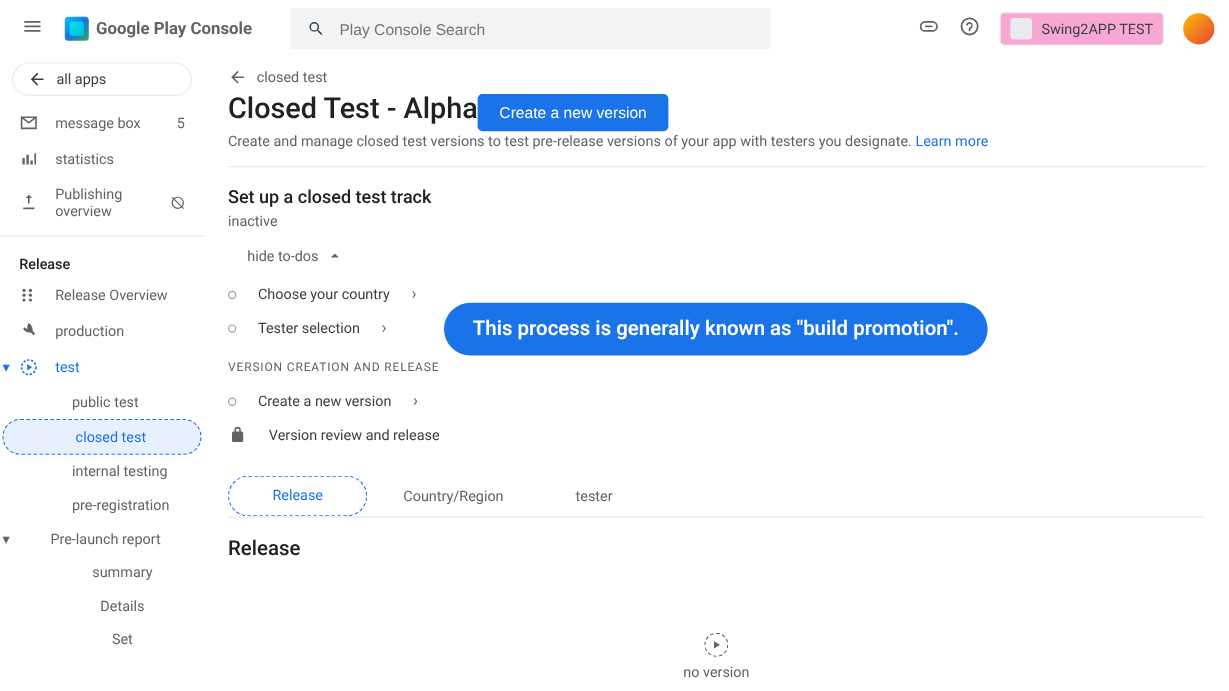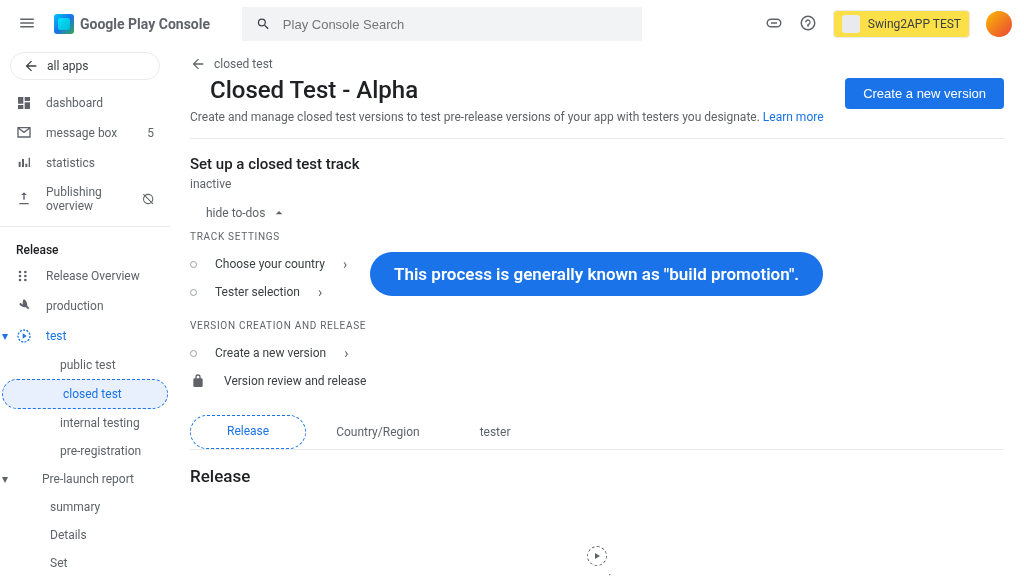--- a/index.html
+++ b/index.html
@@ -58,21 +58,21 @@
       margin-left: auto;
       display: flex;
       align-items: center;
       gap: 16px;
     }
     .header-icon { color: #5f6368; cursor: pointer; }
     .account {
       display: flex;
       align-items: center;
       gap: 8px;
-      background: #fde047;
+      background: #f9a8d4;
       border: 1px solid #e8eaed;
       border-radius: 4px;
       padding: 4px 8px;
       font-size: 12px;
     }
     .avatar-small {
       width: 18px; height: 18px;
       background: #e8eaed;
       border-radius: 3px;
     }
@@ -105,21 +105,21 @@
       display: flex;
       align-items: center;
       padding: 7px 16px;
       font-size: 12px;
       color: #5f6368;
       gap: 14px;
       cursor: pointer;
       position: relative;
     }
     .nav-item.sub { padding-left: 60px; }
-    .nav-item.sub2 { padding-left: 50px; }
+    .nav-item.sub2 { padding-left: 50px; justify-content: center; }
     .nav-item .badge { margin-left: auto; color: #5f6368; }
     .nav-item.active { color: #1a73e8; }
     .nav-item.highlighted {
       background: #e8f0fe;
       border: 1.5px dashed #1a73e8;
       border-radius: 18px;
       margin: 0 2px;
       color: #1a73e8;
     }
     .nav-section {
@@ -144,21 +144,21 @@
     .main::-webkit-scrollbar { width: 8px; }
     .main::-webkit-scrollbar-thumb { background:#dadce0; border-radius:4px;}
     .breadcrumb {
       display: flex;
       align-items: center;
       gap: 8px;
       font-size: 12px;
       color: #5f6368;
       margin-bottom: 4px;
     }
-    .page-header-row { display: flex; justify-content: space-between; align-items: center; margin-left: 20px; }
+    .page-header-row { display: flex; align-items: center; }
     .page-title { font-size: 24px; font-weight: 500; color: #202124; margin-bottom: 6px; }
     .subtitle { font-size: 12px; color: #5f6368; margin-bottom: 14px; }
     .subtitle a { color: #1a73e8; text-decoration: none; }
     .btn-primary {
       background: #1a73e8;
       color: #fff;
       border: none;
       border-radius: 4px;
       padding: 8px 18px;
       font-size: 13px;
@@ -287,26 +287,20 @@
   <div class="sidebar">
     <div class="all-apps">
       <svg class="ico" viewBox="0 0 24 24">
           <path d="M20 11H7.83l5.59-5.59L12 4l-8 8 8 8 1.41-1.41L7.83 13H20z"></path>
         </svg>
       <span>all apps</span>
     </div>
 
     <div class="nav-item">
       <svg class="nav-icon ico" viewBox="0 0 24 24">
-          <path d="M3 3h8v10H3V3zm10 0h8v6h-8V3zM3 15h8v6H3v-6zm10-4h8v10h-8V11z"></path>
-        </svg>
-      <span>dashboard</span>
-    </div>
-    <div class="nav-item">
-      <svg class="nav-icon ico" viewBox="0 0 24 24">
           <path d="M3 4h18v14H3z" fill="none" stroke="currentColor" stroke-width="2"></path>
           <path d="M3 4l9 7 9-7" fill="none" stroke="currentColor" stroke-width="2"></path>
         </svg>
       <span>message box</span>
       <span class="badge">5</span>
     </div>
     <div class="nav-item">
       <svg class="nav-icon ico" viewBox="0 0 24 24">
           <path d="M4 18h3v-8H4v8zm5 0h3V6H9v12zm5 0h3v-5h-3v5zm5 0h2V4h-2v14z"></path>
         </svg>
@@ -400,21 +394,20 @@
     <div class="section-title">Set up a closed test track</div>
     <div class="muted">inactive</div>
 
     <div class="hide-todos">
       <span>hide to-dos</span>
       <svg class="ico" viewBox="0 0 24 24">
           <path d="M7 14l5-5 5 5z"></path>
         </svg>
     </div>
 
-    <div class="subsection-label">TRACK SETTINGS</div>
     <div class="todo-row">
       <div class="todo-bullet"></div>
       <span>Choose your country</span>
       <span class="todo-chevron">›</span>
     </div>
     <div class="todo-row">
       <div class="todo-bullet"></div>
       <span>Tester selection</span>
       <span class="todo-chevron">›</span>
     </div>

